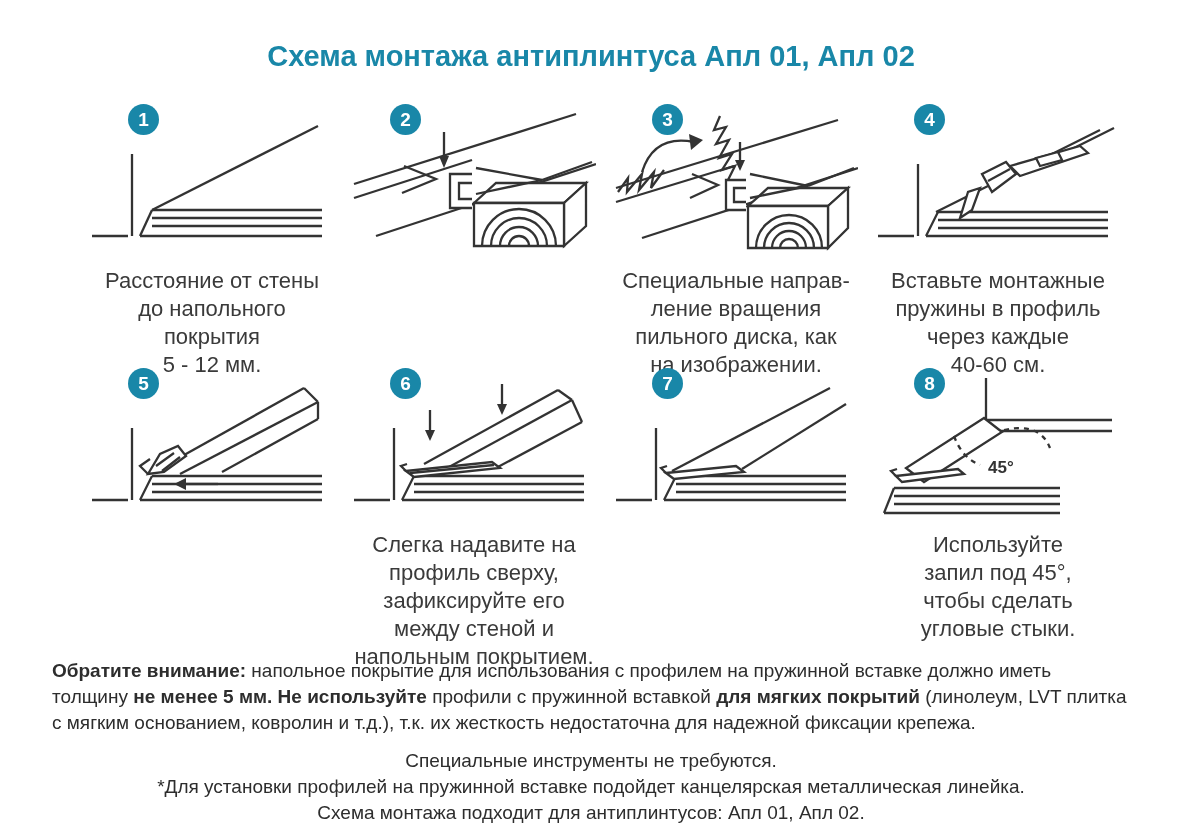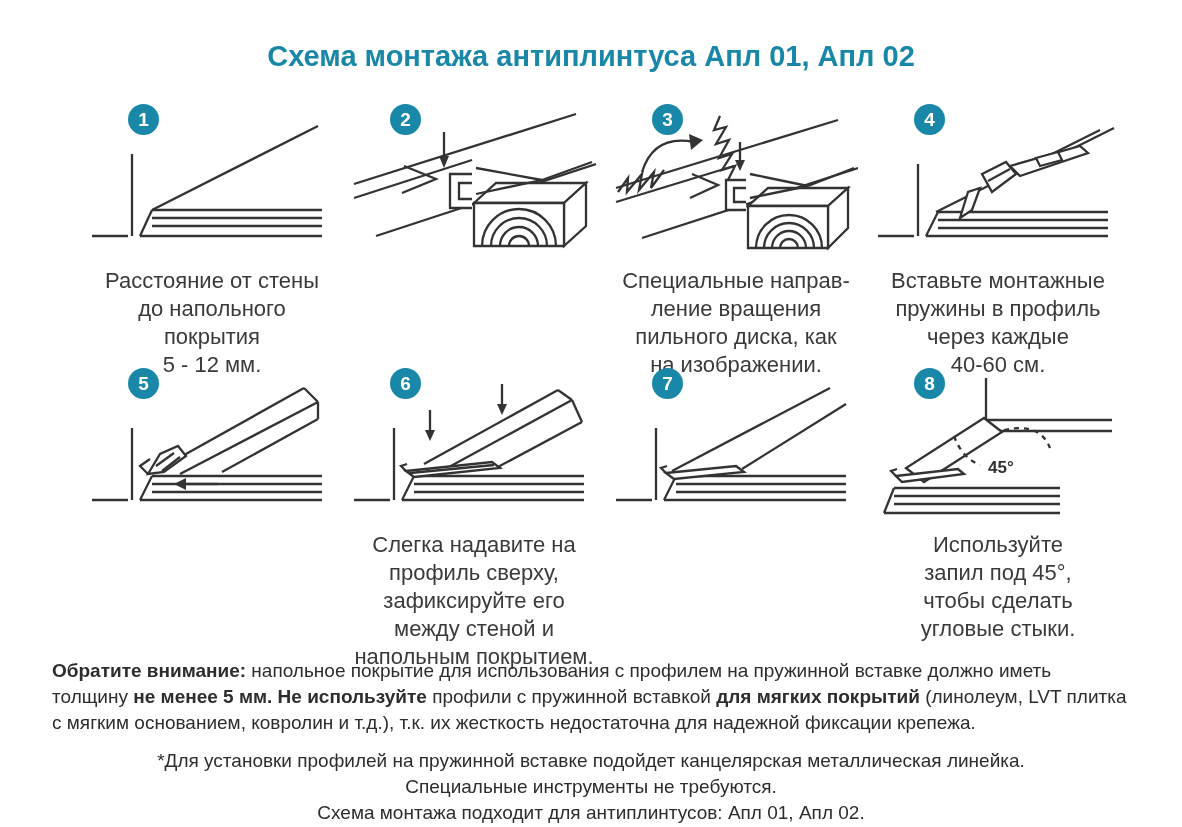--- a/index.html
+++ b/index.html
@@ -292,18 +292,18 @@
       </div>
       <p class="caption">Используйте
 запил под 45°,
 чтобы сделать
 угловые стыки.</p>
     </div>
   </div>
 
   <div class="footer">
     <p class="note"><span class="b">Обратите внимание:</span><span> напольное покрытие для использования с профилем на пружинной вставке должно иметь толщину </span><span class="b">не менее 5 мм. Не используйте</span><span> профили с пружинной вставкой </span><span class="b">для мягких покрытий</span><span> (линолеум, LVT плитка с мягким основанием, ковролин и т.д.), т.к. их жесткость недостаточна для надежной фиксации крепежа.</span></p>
+    <p class="fn">Специальные инструменты не требуются.</p>
     <p class="fn">*Для установки профилей на пружинной вставке подойдет канцелярская металлическая линейка.</p>
-    <p class="fn">Специальные инструменты не требуются.</p>
     <p class="fn">Схема монтажа подходит для антиплинтусов: Апл 01, Апл 02.</p>
   </div>
 
 </div>
 
 </body></html>

